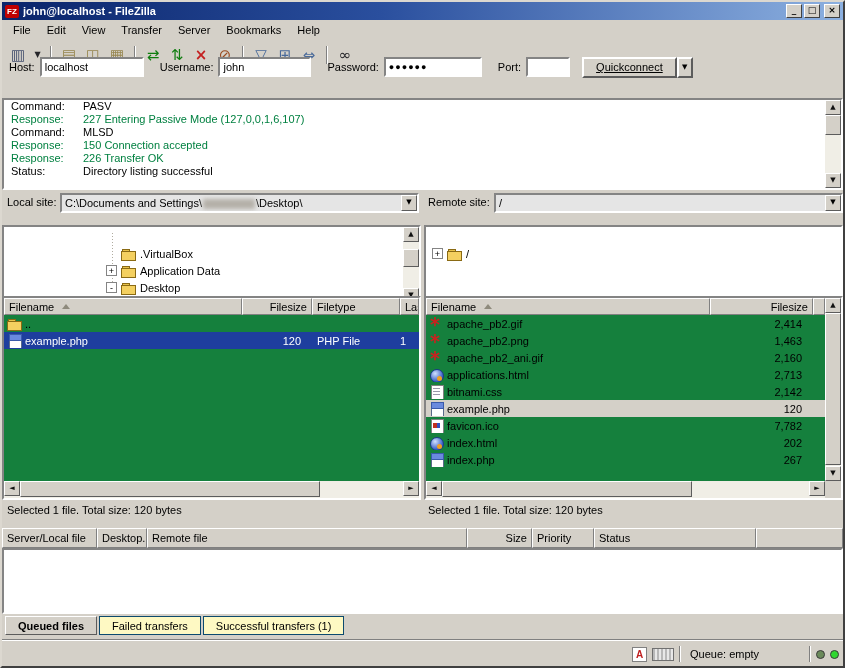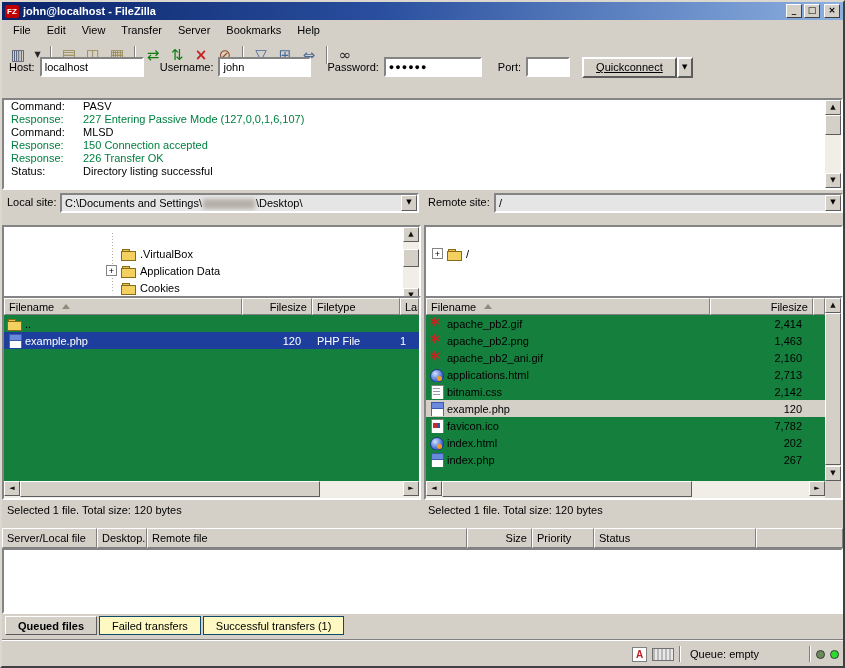--- a/index.html
+++ b/index.html
@@ -273,25 +273,20 @@
       <span class="expander"></span>
       <span class="fileicon" data-icon="folder"></span>
       <span class="tlabel">.VirtualBox</span>
     </div>
     <div class="trow">
       <span class="expander">+</span>
       <span class="fileicon" data-icon="folder"></span>
       <span class="tlabel">Application Data</span>
     </div>
     <div class="trow">
-      <span class="expander"></span>
-      <span class="fileicon" data-icon="folder"></span>
-      <span class="tlabel">Cookies</span>
-    </div>
-    <div class="trow">
       <span class="expander">-</span>
       <span class="fileicon" data-icon="folder"></span>
       <span class="tlabel">Desktop</span>
     </div>
     <div class="vscroll">
       <span class="sbtn">▲</span>
       <span class="vthumb" style="top:22px;height:18px"></span>
       <span class="sbtn sb-bottom">▼</span>
     </div>
   </div>

